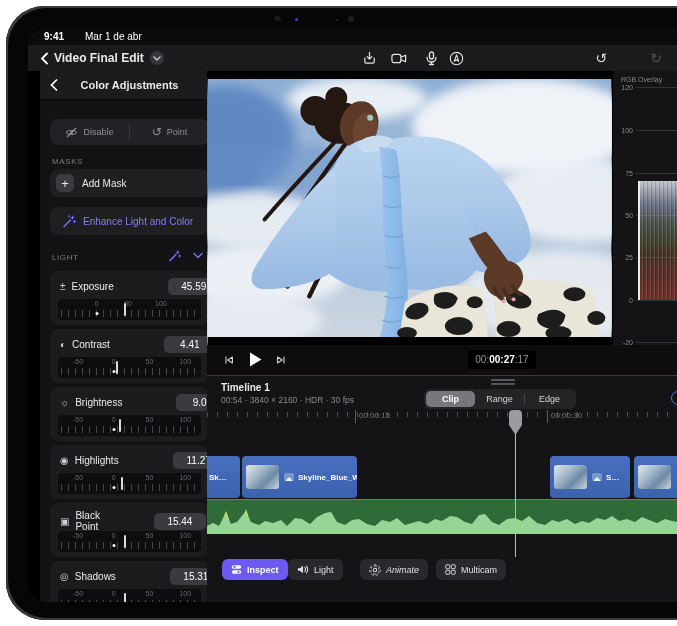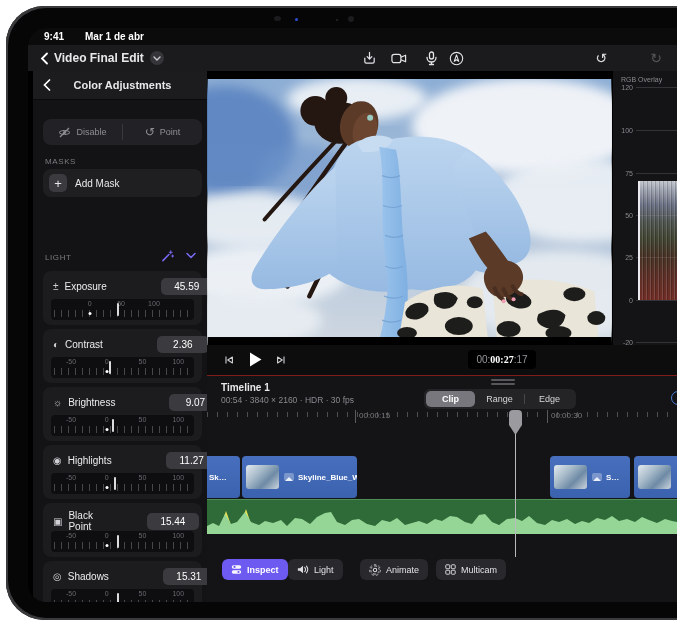--- a/index.html
+++ b/index.html
@@ -13,21 +13,21 @@
   .cam-dot{position:absolute;top:10px;border-radius:50%;}
   .screen{position:absolute;left:22px;top:22px;right:0;bottom:18px;background:#000;
           border-radius:18px 0 0 18px;overflow:hidden;}
   
   .statusbar{position:absolute;left:0;top:0;right:0;height:17px;background:#0b0b0c;
              display:flex;align-items:center;padding-left:16px;gap:8px;font-size:10px;font-weight:bold;color:#fff;}
   .titlebar{position:absolute;left:0;top:17px;right:0;height:26px;background:#1b1b1d;border-bottom:1px solid #000;}
   .ticon{position:absolute;top:5px;width:16px;height:16px;display:flex;align-items:center;justify-content:center;}
   .circ-chev{width:14px;height:14px;border-radius:50%;background:#35353a;display:flex;align-items:center;justify-content:center;}
   
-  .panel{position:absolute;left:5px;top:43px;width:179px;bottom:0;background:#131315;border-right:1px solid #000;overflow:hidden;}
+  .panel{position:absolute;left:12px;top:43px;width:179px;bottom:0;background:#131315;border-right:1px solid #000;overflow:hidden;}
   .panel-h{position:absolute;left:0;top:0;right:0;height:28px;background:#1c1c1e;border-bottom:1px solid #0a0a0b;
            display:flex;align-items:center;justify-content:center;font-size:11px;font-weight:bold;}
   .pill2{position:absolute;left:10px;right:10px;top:48px;height:26px;background:#222226;border-radius:8px;display:flex;}
   .pill2 .half{flex:1;display:flex;align-items:center;justify-content:center;gap:5px;font-size:9px;color:#8e8e94;}
   .pill2 .div{width:1px;background:#39393d;margin:5px 0;}
   .seclabel{position:absolute;left:12px;font-size:8px;letter-spacing:.6px;color:#7c7c82;}
   .rowbtn{position:absolute;left:10px;right:10px;height:28px;background:#1f1f22;border-radius:8px;display:flex;align-items:center;font-size:10px;}
   .plus-tile{width:18px;height:18px;background:#3a3a3f;border-radius:5px;margin:0 8px 0 6px;display:flex;align-items:center;justify-content:center;color:#e8e8ea;font-size:13px;}
   
   .scard{position:absolute;left:10px;right:10px;height:54px;background:#1c1c1f;border-radius:8px;}
@@ -54,21 +54,21 @@
          rgba(140,150,140,.5) 66%, rgba(165,175,205,.6) 80%,
          rgba(215,222,240,.7) 92%, rgba(240,244,252,.8) 100%);
      }
   .wave:after{content:"";position:absolute;inset:0;
      background:repeating-linear-gradient(90deg,rgba(255,255,255,.14) 0 1px,rgba(0,0,0,.18) 1px 2px,transparent 2px 4px);}
   .wave-edge{position:absolute;left:25px;top:110px;width:2px;height:161px;background:#e9e9ee;z-index:3;}
   
   .transport{position:absolute;left:179px;top:317px;right:0;height:30px;background:#0d0d0e;}
   .tc-box{position:absolute;left:261px;top:5px;width:68px;height:19px;background:#000;border-radius:4px;
           display:flex;align-items:center;justify-content:center;font-size:10px;color:#96969c;}
-  .tc-box b{color:#fff;font-weight:bold;font-family:Liberation Serif, serif;}
+  .tc-box b{color:#fff;font-weight:bold;}
   
   .timeline{position:absolute;left:179px;top:347px;right:0;bottom:0;background:#141416;overflow:hidden;border-top:1px solid #7f1d1d;}
   .seg{position:absolute;left:217px;top:13px;width:152px;height:20px;background:#242427;border-radius:6px;display:flex;align-items:center;padding:2px;box-sizing:border-box;}
   .seg .s{flex:1;height:16px;display:flex;align-items:center;justify-content:center;font-size:9px;color:#d6d6da;border-radius:5px;}
   .seg .s.sel{background:#77777d;color:#fff;font-weight:bold;}
   .seg .sdiv{width:1px;height:10px;background:#46464b;}
   .rticks{position:absolute;left:0;right:0;top:36px;height:5px;
           background:repeating-linear-gradient(90deg,#4e4e53 0 1px,transparent 1px 10px);}
   .rlab{position:absolute;top:35px;font-size:8px;color:#78787e;}
   .ltick{position:absolute;top:34px;width:1px;height:13px;background:#5a5a5f;}
@@ -95,21 +95,21 @@
 <div class="device">
   <div class="cam-dot" style="left:268px;width:7px;height:5px;background:#1c1c1f;"></div>
   <div class="cam-dot" style="left:289px;top:12px;width:3px;height:3px;background:#2b4fd0;"></div>
   <div class="cam-dot" style="left:330px;top:13px;width:2px;height:2px;background:#2a2a2d;"></div>
   <div class="cam-dot" style="left:342px;width:6px;height:6px;background:#1c1c1f;"></div>
 
   <div class="screen">
 
     <div class="statusbar">
       <span>9:41</span>
-      <span style="font-weight:700;padding-left:13px;">Mar 1 de abr</span>
+      <span style="font-weight:400;padding-left:13px;">Mar 1 de abr</span>
     </div>
 
     <div class="titlebar">
       <div class="ticon" style="left:8px;">
         <svg width="9" height="13" viewBox="0 0 9 13">
             <path d="M7 1.5 L2 6.5 L7 11.5" stroke="#fff" stroke-width="1.8" fill="none" stroke-linecap="round"></path>
           </svg>
       </div>
       <div class="abs" style="left:26px;top:6px;font-size:12px;font-weight:bold;">Video Final Edit</div>
       <div class="abs" style="left:122px;top:6px;">
@@ -173,20 +173,27 @@
         </div>
       </div>
 
       <div class="seclabel" style="top:86px;">MASKS</div>
 
       <div class="rowbtn" style="top:98px;">
         <div class="plus-tile">+</div>
         <span>Add Mask</span>
       </div>
 
+      <div class="rowbtn" style="top:136px;">
+        <svg width="14" height="14" viewBox="0 0 14 14" style="margin:0 7px 0 12px;">
+          <path d="M2 12.5 L8.5 6" stroke="#7b6cf6" stroke-width="1.6" stroke-linecap="round"></path>
+          <path d="M10.5 2 V5 M9 3.5 h3 M12.5 6.5 v2 M11.5 7.5 h2 M7 1.5 v1.6" stroke="#7b6cf6" stroke-width="1.1" stroke-linecap="round"></path>
+        </svg>
+        <span style="color:#8a7bf7;">Enhance Light and Color</span>
+      </div>
 
       <div class="seclabel" style="top:182px;">LIGHT</div>
       <svg class="abs" style="left:128px;top:178px;" width="13" height="13" viewBox="0 0 14 14">
         <path d="M2 12.5 L8.5 6" stroke="#7b6cf6" stroke-width="1.6" stroke-linecap="round"></path>
         <path d="M10.5 2 V5 M9 3.5 h3 M12.5 6.5 v2 M11.5 7.5 h2" stroke="#7b6cf6" stroke-width="1.1" stroke-linecap="round"></path>
       </svg>
       <svg class="abs" style="left:153px;top:181px;" width="10" height="7" viewBox="0 0 10 7">
         <path d="M1 1.5 L5 5.5 L9 1.5" stroke="#7b6cf6" stroke-width="1.5" fill="none" stroke-linecap="round"></path>
       </svg>
 
@@ -203,21 +210,21 @@
           <div class="ticks"></div>
             <div class="dot" style="left:27%;"></div>
             <div class="ind" style="left:47%;"></div>
         </div>
       </div>
 
       <div class="scard" style="top:258px;">
         <div class="hr">
             <span class="gly">◐</span>
           <span class="lbl">Contrast</span>
-          <span class="val">2.36</span>
+          <span class="val">4.41</span>
           </div>
         <div class="ruler">
           <span class="tlab" style="left:14%;">-50</span>
           <span class="tlab" style="left:39%;">0</span>
           <span class="tlab" style="left:64%;">50</span>
           <span class="tlab" style="left:89%;">100</span>
           <div class="ticks"></div>
             <div class="dot" style="left:39%;"></div>
             <div class="ind" style="left:41.2%;"></div>
         </div>
@@ -488,21 +495,21 @@
         </svg>
         <span>Inspect</span>
       </div>
       <div class="toolbtn" style="left:81px;">
         <svg width="12" height="11" viewBox="0 0 14 12">
           <path d="M1 4.5 H3.5 L7 1.5 V10.5 L3.5 7.5 H1 Z" fill="#dedee2"></path>
           <path d="M9 3.5 a4 4 0 0 1 0 5 M11 2 a6.5 6.5 0 0 1 0 8" stroke="#dedee2" stroke-width="1.2" fill="none" stroke-linecap="round"></path>
         </svg>
         <span>Light</span>
       </div>
-      <div class="toolbtn" style="left:153px;">
+      <div class="toolbtn" style="left:153px;font-style:italic;">
         <svg width="12" height="12" viewBox="0 0 14 14" stroke="#dedee2" fill="none">
           <circle cx="7" cy="7" r="2" stroke-width="1.2"></circle>
           <path d="M7 2.2 a4.8 4.8 0 0 1 0 9.6 M7 11.8 a4.8 4.8 0 0 1 0-9.6" stroke-width="1" stroke-dasharray="2.5 2"></path>
           <circle cx="7" cy="7" r="6.3" stroke-width=".9" stroke-dasharray="3 2.5"></circle>
         </svg>
         <span>Animate</span>
       </div>
       <div class="toolbtn" style="left:229px;">
         <svg width="11" height="11" viewBox="0 0 14 14" stroke="#dedee2" stroke-width="1.2" fill="none">
           <rect x="1" y="1" width="5" height="5" rx="1"></rect>

